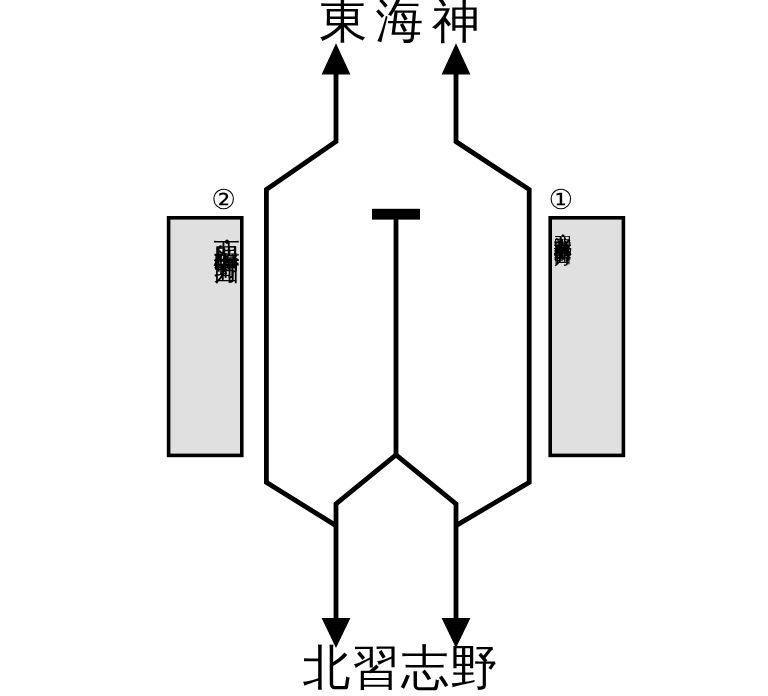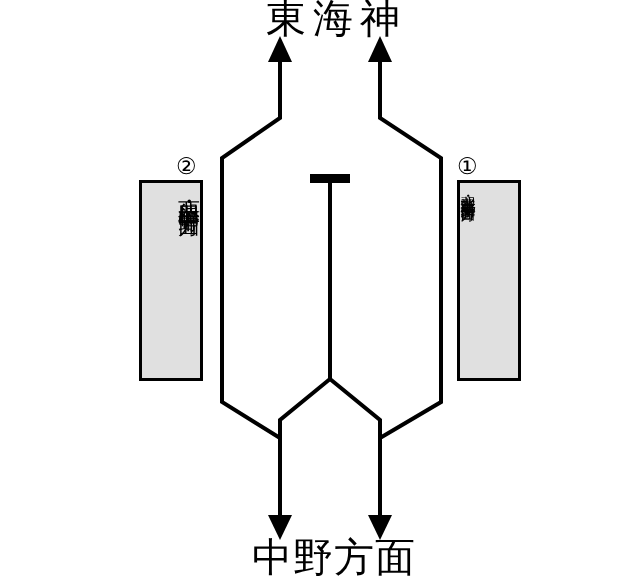--- a/index.html
+++ b/index.html
@@ -46,21 +46,21 @@
     <polyline class="tk" points="330,379 280,420 280,520"></polyline>
     <polyline class="tk" points="330,379 380,420 380,520"></polyline>
 
     <polygon class="solid" points="280,36 268,62 292,62"></polygon>
     <polygon class="solid" points="380,36 368,62 392,62"></polygon>
     <polygon class="solid" points="280,540 268,515 292,515"></polygon>
     <polygon class="solid" points="380,540 368,515 392,515"></polygon>
   </svg>
 
   <div class="label top-station">東海神</div>
-  <div class="label bottom-station">中野方面</div>
+  <div class="label bottom-station">北習志野</div>
   <div class="label v diagram-title">飯山満駅配線図</div>
 
   <div class="label p2-number">②</div>
   <div class="label v p2-dest">西船橋・中野方面</div>
 
   <div class="label p1-number">①</div>
   <div class="label v p1-dest">北習志野・東葉勝田台方面</div>
 
 </div>
 

